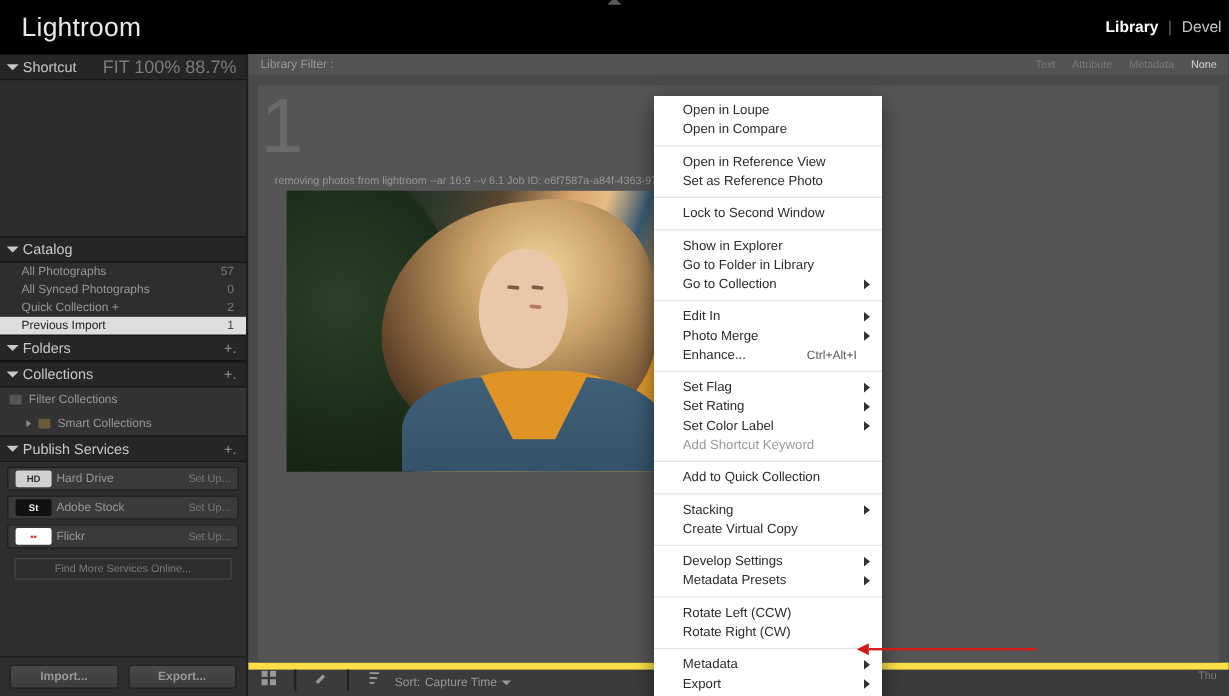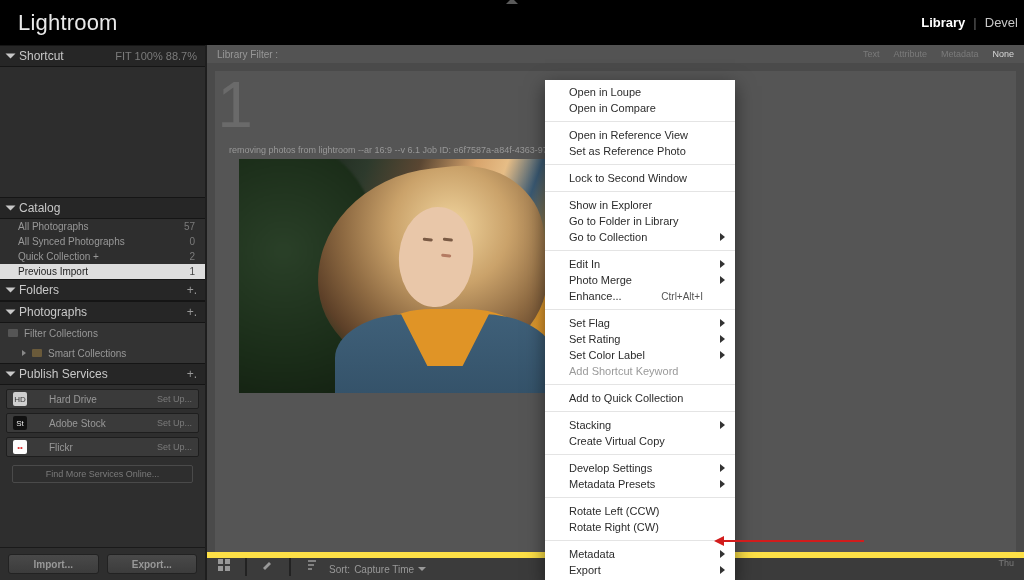--- a/index.html
+++ b/index.html
@@ -30,35 +30,35 @@
   .top-right .sep{color:#666;padding:0 2px;}
   .collapse-caret{position:absolute;top:-2px;left:50%;transform:translateX(-50%);width:0;height:0;border-left:6px solid transparent;border-right:6px solid transparent;border-bottom:6px solid #5a5a5a;}
   
   .body{display:flex;height:535px;}
   .sidebar{width:207px;background:var(--bg-panel-darker);display:flex;flex-direction:column;border-right:2px solid var(--border-dark);}
   .main{flex:1;display:flex;flex-direction:column;background:var(--bg-mid-area);}
   
   .panel-hdr{height:22px;background:#262626;display:flex;align-items:center;padding:0 8px;color:var(--text-light);font-size:12px;border-top:1px solid #151515;border-bottom:1px solid #151515;}
   .panel-hdr .tri{width:0;height:0;border-top:5px solid transparent;border-bottom:5px solid transparent;border-left:5px solid var(--text-light);transform:rotate(90deg);margin-right:6px;}
   .panel-hdr .plus{margin-left:auto;color:var(--text-dim);font-size:12px;}
-  .panel-hdr .percents{margin-left:auto;color:var(--text-muted);font-size:11px;}
+  .panel-hdr .percents{margin-left:auto;color:var(--text-muted);font-size:15px;}
   .nav-preview{height:130px;background:#2d2d2d;display:flex;align-items:center;justify-content:center;}
   
   .cat-list{background:#2e2e2e;}
   .cat-row{display:flex;align-items:center;height:15px;padding:0 10px 0 18px;color:var(--text-dim);font-size:10px;}
   .cat-row .cnt{margin-left:auto;color:var(--text-muted);}
   .cat-row.sel{background:var(--highlight-row);color:#222;}
   .cat-row.sel .cnt{color:#444;}
   .filter-row{display:flex;align-items:center;height:20px;padding:0 8px;color:var(--text-dim);font-size:10px;background:#333;}
   .filter-row .sqicon{width:10px;height:8px;background:#555;margin-right:6px;border-radius:1px;}
   .filter-row .tri-sm{width:0;height:0;border-top:3px solid transparent;border-bottom:3px solid transparent;border-left:4px solid #888;margin:0 6px 0 2px;}
   .filter-row.indent{padding-left:20px;}
   
   .pub-box{margin:4px 6px;height:20px;background:#3a3a3a;border:1px solid #1e1e1e;display:flex;align-items:center;padding:0 6px;color:var(--text-dim);font-size:10px;border-radius:2px;}
-  .pub-box .picon{width:14px;height:14px;background:#d0d0d0;border-radius:2px;margin-right:22px;display:flex;align-items:center;justify-content:center;font-size:8px;color:#333;font-weight:normal;}
+  .pub-box .picon{width:30px;height:14px;background:#d0d0d0;border-radius:2px;margin-right:4px;display:flex;align-items:center;justify-content:center;font-size:8px;color:#333;font-weight:bold;}
   .pub-box .setup{margin-left:auto;color:var(--text-muted);font-size:9px;}
   .find-more{margin:4px 12px;height:18px;border:1px solid #4a4a4a;display:flex;align-items:center;justify-content:center;color:var(--text-muted);font-size:9px;border-radius:2px;}
   
   .sidebar-bottom{margin-top:auto;display:flex;gap:8px;padding:6px 8px;border-top:1px solid #1a1a1a;}
   .sb-btn{flex:1;height:20px;background:linear-gradient(#494949,#3c3c3c);border:1px solid #222;border-radius:3px;display:flex;align-items:center;justify-content:center;color:var(--text-dim);font-size:10px;font-weight:bold;}
   
   .filter-bar{height:18px;background:var(--bg-filter-bar);display:flex;align-items:center;padding:0 10px;color:var(--text-dim);font-size:10px;}
   .filter-bar .links{margin-left:auto;display:flex;gap:14px;color:var(--text-muted);font-size:9px;}
   .filter-bar .links span.active{color:#d8d8d8;}
   
@@ -80,21 +80,21 @@
   .btm-toolbar .gap-divider{width:2px;height:18px;background:#222;margin:0 4px;}
   .sort-select{display:flex;align-items:center;gap:4px;color:var(--text-dim);}
   .sort-select .caret{width:0;height:0;border-left:4px solid transparent;border-right:4px solid transparent;border-top:4px solid #999;}
   .btm-toolbar .right{margin-left:auto;color:var(--text-muted);font-size:9px;}
   .ic{width:14px;height:14px;display:inline-block;}
   
   .context-menu{position:absolute;left:545px;top:80px;width:190px;background:var(--menu-bg);box-shadow:0 6px 18px rgba(0,0,0,0.5);padding:4px 0;font-size:11px;color:var(--menu-text);}
   .cm-item{height:16px;display:flex;align-items:center;padding:0 24px;cursor:default;position:relative;}
   .cm-item.disabled{color:var(--menu-dim);}
   .cm-item .arrow{position:absolute;right:10px;top:4px;width:0;height:0;border-top:4px solid transparent;border-bottom:4px solid transparent;border-left:5px solid #333;}
-  .cm-item .short{position:absolute;right:32px;font-size:10px;color:#555;}
+  .cm-item .short{position:absolute;right:21px;font-size:10px;color:#555;}
   .cm-sep{height:1px;background:var(--menu-sep);margin:5px 0;}
   
   .red-arrow{position:absolute;left:724px;top:540px;width:140px;height:2px;background:#d21c1c;}
   .red-arrow::before{content:"";position:absolute;left:-10px;top:-4px;width:0;height:0;border-top:5px solid transparent;border-bottom:5px solid transparent;border-right:10px solid #d21c1c;}
 </style>
 </head>
 <body>
 
 <div class="app-header">
   <div class="collapse-caret"></div>
@@ -141,21 +141,21 @@
       </div>
 
     <div class="panel-hdr">
       <span class="tri"></span>
       <span>Folders</span>
       <span class="plus">+.</span>
     </div>
 
     <div class="panel-hdr">
       <span class="tri"></span>
-      <span>Photographs</span>
+      <span>Collections</span>
       <span class="plus">+.</span>
     </div>
     <div class="filter-row">
       <span class="sqicon"></span>
       <span>Filter Collections</span>
     </div>
     <div class="filter-row indent">
       <span class="tri-sm"></span>
       <span class="sqicon" style="background:#6a5a3a;"></span>
       <span>Smart Collections</span>

